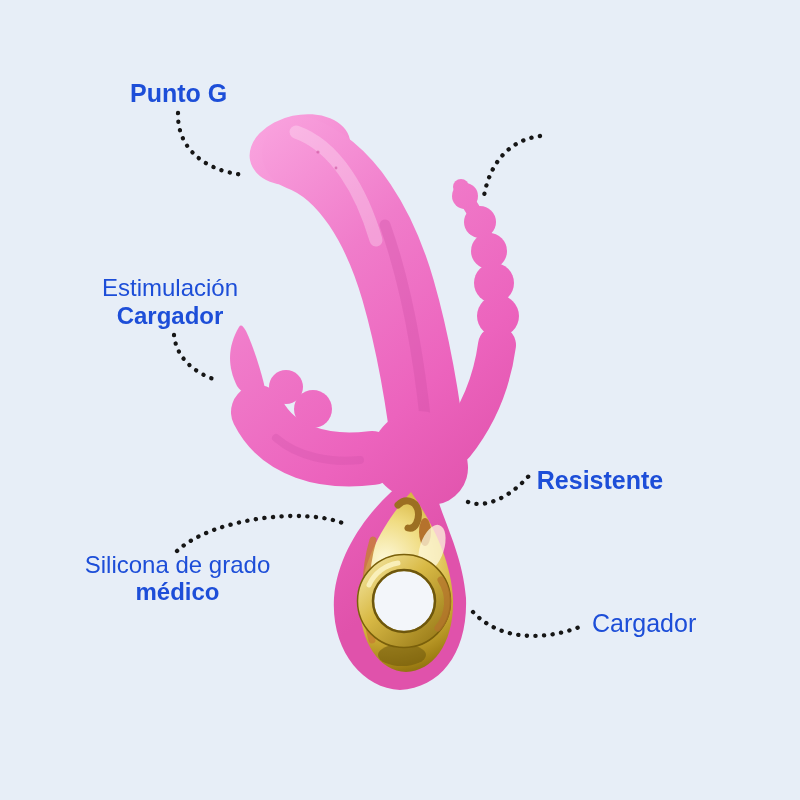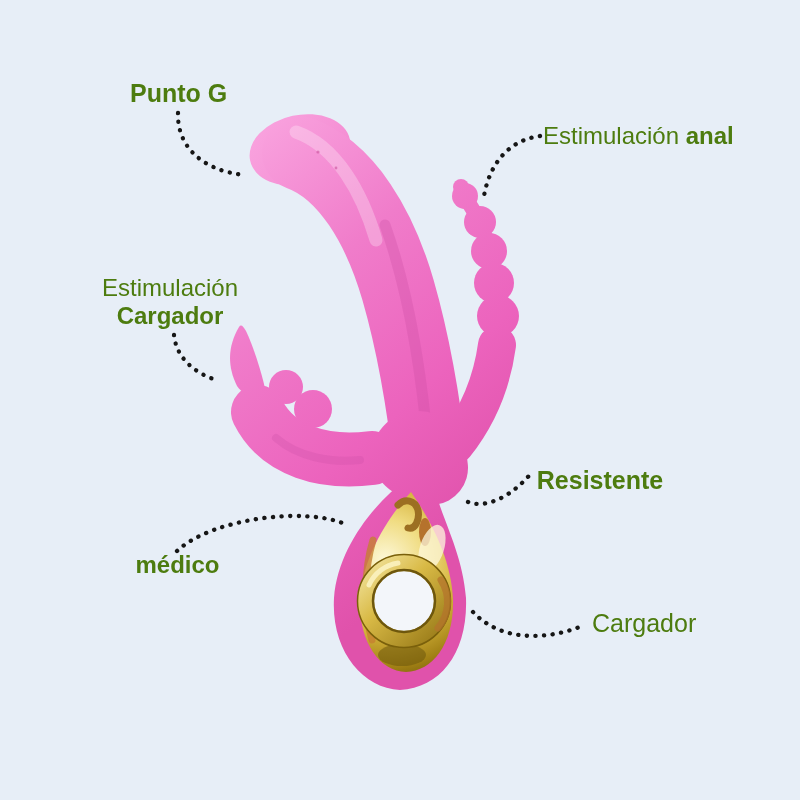--- a/index.html
+++ b/index.html
@@ -3,21 +3,21 @@
 <meta charset="utf-8">
 <style>
   html,body{margin:0;padding:0;}
   .canvas{
     position:relative;width:800px;height:800px;overflow:hidden;
     background:#e7eef7;
     font-family:"Liberation Sans",sans-serif;
     color:#121212;
   }
   .canvas svg{position:absolute;left:0;top:0;}
-  .label{position:absolute;font-size:24px;line-height:1.15;white-space:nowrap;color:#4d7c0f;}
+  .label{position:absolute;font-size:24px;line-height:1.15;white-space:nowrap;color:#1d4ed8;}
   .label .b{font-weight:700;}
   .lbl-punto-g{left:130px;top:79px;font-size:25px;font-weight:700;}
   .lbl-anal{left:543px;top:122px;font-size:24px;}
   .lbl-clitorial{left:88px;top:274px;width:164px;text-align:center;line-height:28px;white-space:normal;}
   .lbl-agua{left:525px;top:464px;width:150px;text-align:center;font-size:25px;font-weight:700;line-height:33px;white-space:normal;}
   .lbl-silicona{left:80px;top:551px;width:195px;text-align:center;line-height:27px;white-space:normal;}
   .lbl-cargador{left:592px;top:609px;font-size:25px;font-weight:400;}
   .stack span{display:block;}
 </style>
 </head>
@@ -104,34 +104,32 @@
         <path d="M 369,585 A 38,38 0 0 1 398,563" fill="none" stroke="#fbf2c0" stroke-width="5" stroke-linecap="round" stroke-opacity="0.9"></path>
         <path d="M 441,580 A 40,40 0 0 1 438,628" fill="none" stroke="#b5722c" stroke-width="7" stroke-linecap="round" stroke-opacity="0.7"></path>
       </g>
     </g>
   </svg>
 
   <div class="label lbl-punto-g">
     <span>Punto G</span>
   </div>
 
-  <div class="label lbl-anal">
-    <span>Estimulación </span><span class="b">anal</span>
-  </div>
 
   <div class="label lbl-clitorial stack">
     <span>Estimulación</span>
     <span class="b">Cargador</span>
   </div>
 
   <div class="label lbl-agua stack">
     <span>Resistente</span>
   </div>
 
   <div class="label lbl-silicona stack">
+    <span>Silicona de grado</span>
     <span class="b">médico</span>
   </div>
 
   <div class="label lbl-cargador">
     <span>Cargador</span>
   </div>
 
 </div>
 
 </body></html>

